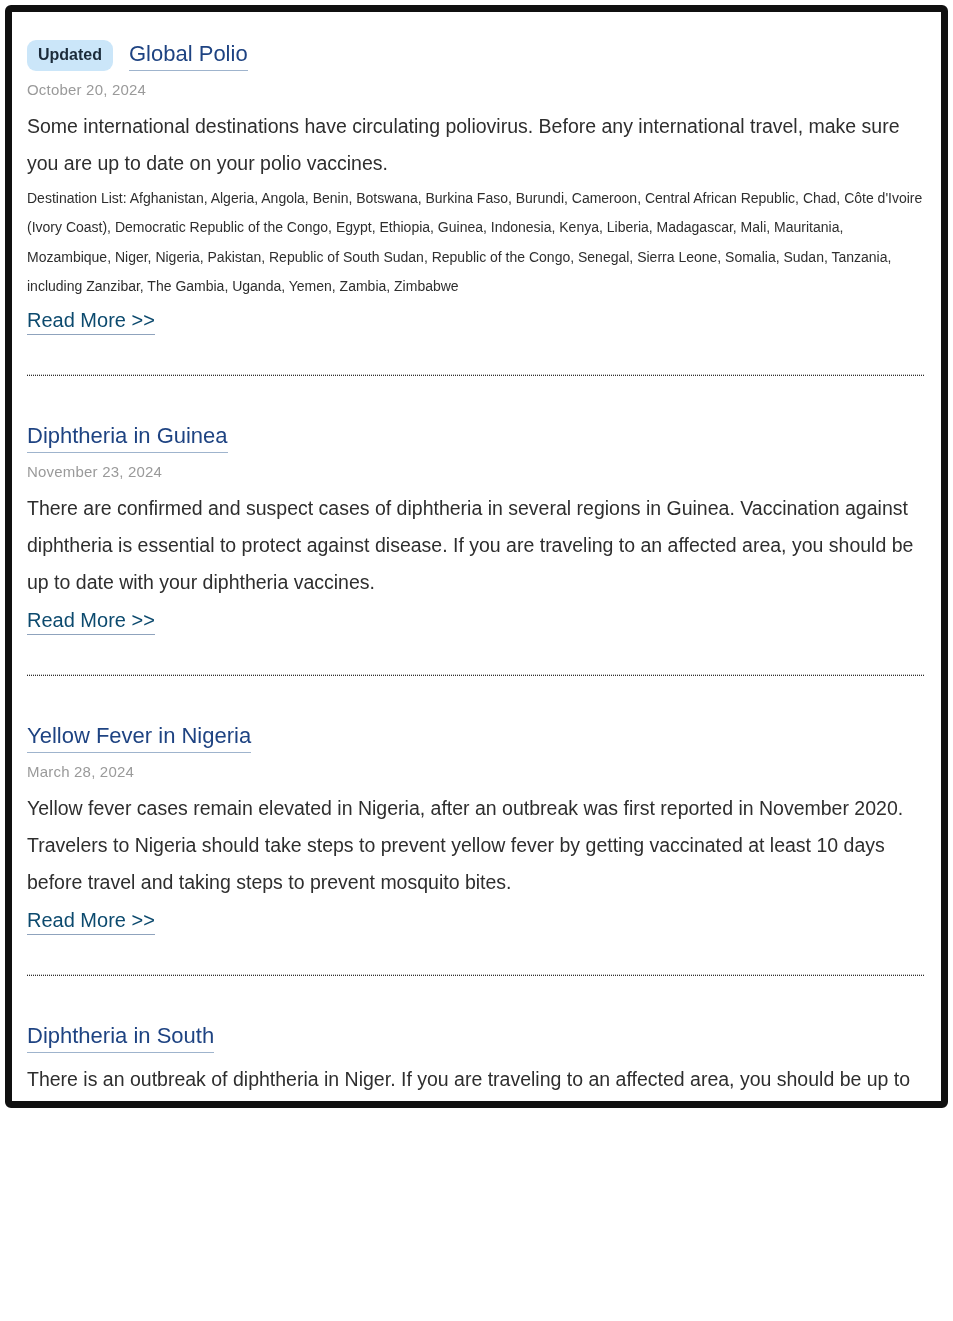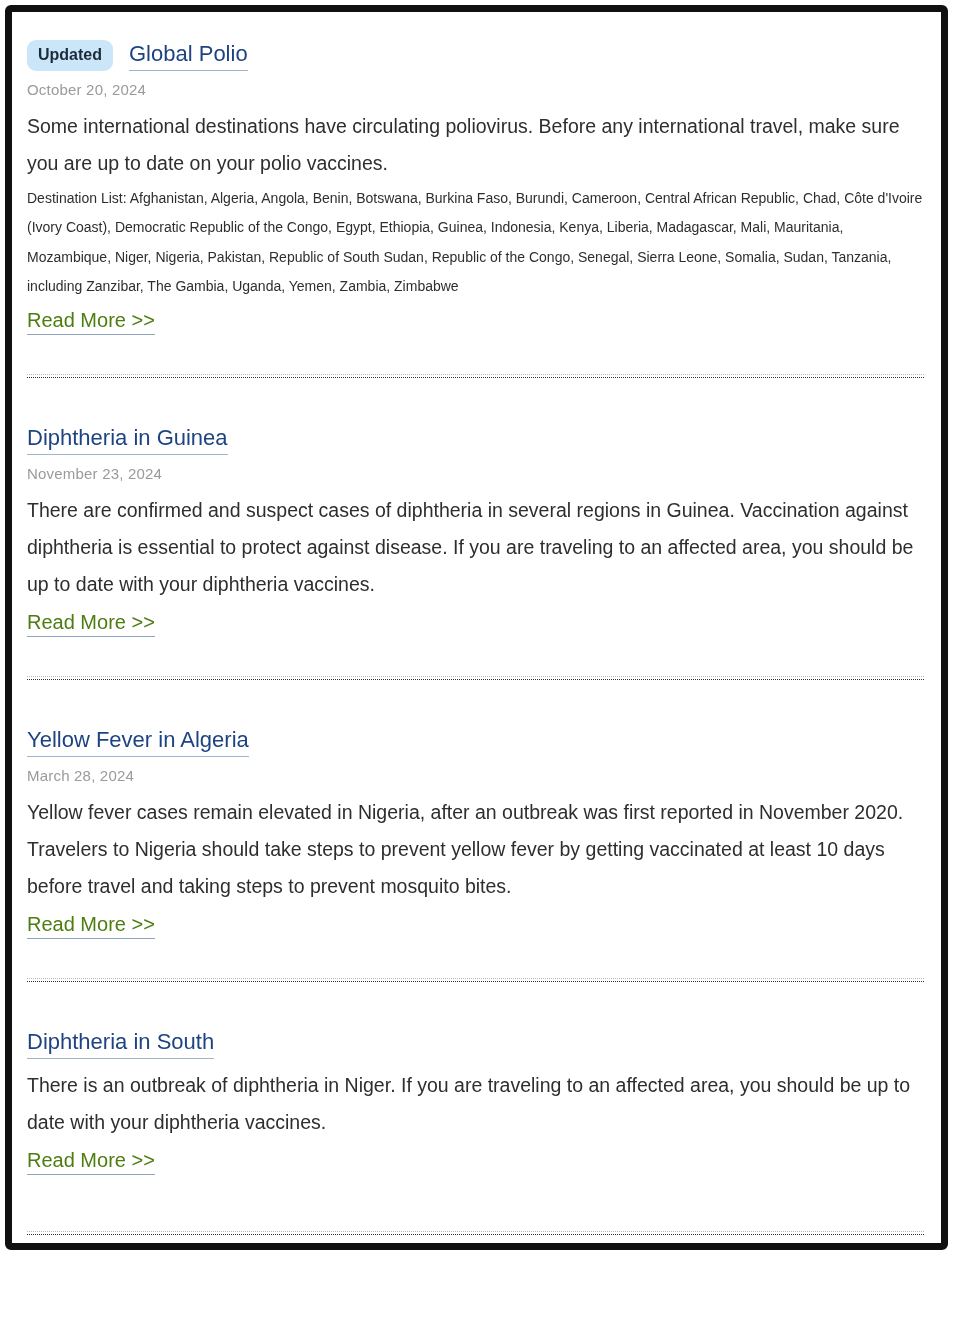--- a/index.html
+++ b/index.html
@@ -6,21 +6,21 @@
     margin: 0;
     padding: 0;
     background: #ffffff;
     width: 953px;
     font-family: "Liberation Sans", "DejaVu Sans", sans-serif;
   }
   .frame {
     box-sizing: border-box;
     margin: 5px;
     width: 943px;
-    height: 1245px;
+    height: 1103px;
     border: 7px solid #101010;
     border-radius: 6px;
     padding: 28px 17px 8px 15px;
     display: flex;
     flex-direction: column;
     overflow: hidden;
     background: #ffffff;
   }
   .notice { margin: 0; }
   .title-row {
@@ -61,21 +61,21 @@
   }
   .destinations {
     font-size: 14px;
     line-height: 2.09;
     color: #2e2e2e;
     margin: 0 0 2px 0;
   }
   a.readmore {
     display: inline-block;
     font-size: 20px;
-    color: #4d7c0f;
+    color: #0c4a6e;
     text-decoration: none;
     border-bottom: 1.5px solid #8fa3bd;
     padding-bottom: 2px;
     margin: 6px 0 0 0;
     cursor: pointer;
   }
   hr.sep {
     border: none;
     border-top: 1px dotted #b9b9b9;
     border-bottom: 1px dotted #303030;
@@ -112,21 +112,21 @@
     </div>
     <div class="date">November 23, 2024</div>
     <p class="summary">There are confirmed and suspect cases of diphtheria in several regions in Guinea. Vaccination against diphtheria is essential to protect against disease. If you are traveling to an affected area, you should be up to date with your diphtheria vaccines.</p>
     <a class="readmore" href="#">Read More &gt;&gt;</a>
   </article>
 
   <hr class="sep">
 
   <article class="notice">
     <div class="title-row">
-      <a class="title" href="#">Yellow Fever in Algeria</a>
+      <a class="title" href="#">Yellow Fever in Nigeria</a>
     </div>
     <div class="date">March 28, 2024</div>
     <p class="summary">Yellow fever cases remain elevated in Nigeria, after an outbreak was first reported in November 2020. Travelers to Nigeria should take steps to prevent yellow fever by getting vaccinated at least 10 days before travel and taking steps to prevent mosquito bites.</p>
     <a class="readmore" href="#">Read More &gt;&gt;</a>
   </article>
 
   <hr class="sep">
 
   <article class="notice">
     <div class="title-row">

